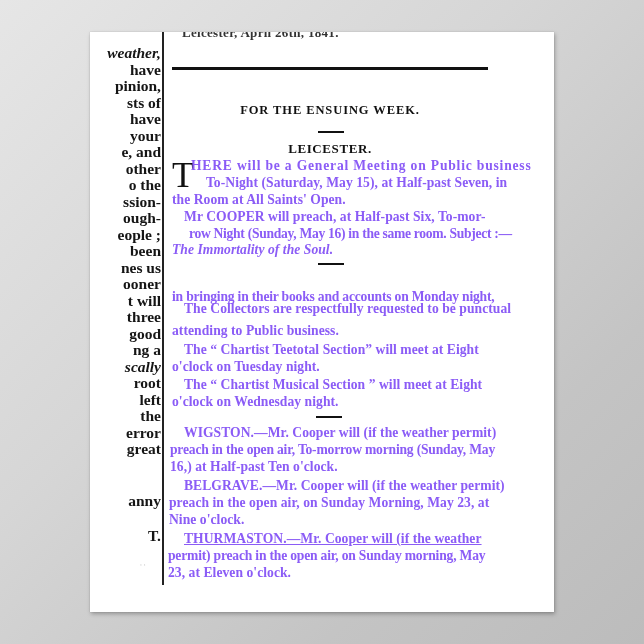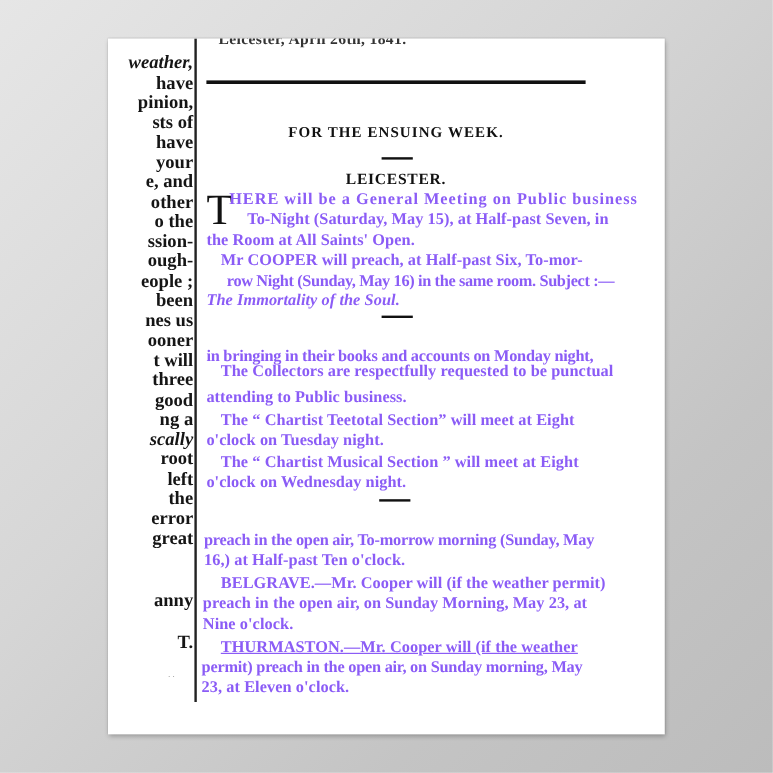--- a/index.html
+++ b/index.html
@@ -117,20 +117,21 @@
   <div class="line" style="left:82px; top:291px;">attending to Public business.</div>
 
   <div class="line" style="left:94px; top:310px;">The “ Chartist  Teetotal  Section”  will  meet  at  Eight</div>
   <div class="line" style="left:82px; top:327px;">o'clock on Tuesday night.</div>
 
   <div class="line" style="left:94px; top:345px;">The “ Chartist  Musical  Section ”  will  meet  at   Eight</div>
   <div class="line" style="left:82px; top:362px;">o'clock on Wednesday night.</div>
 
   <div class="short-rule" style="left:226px; top:384px; width:26px;"></div>
 
+  <div class="line" style="left:94px; top:393px;">WIGSTON.—Mr. Cooper  will  (if  the  weather  permit)</div>
   <div class="line" style="left:80px; top:410px; letter-spacing:-0.2px;">preach in the open air, To-morrow morning (Sunday, May</div>
   <div class="line" style="left:80px; top:427px;">16,) at Half-past Ten o'clock.</div>
 
   <div class="line" style="left:94px; top:446px;">BELGRAVE.—Mr. Cooper will (if the weather permit)</div>
   <div class="line" style="left:79px; top:463px;">preach in the open air, on Sunday  Morning, May 23, at</div>
   <div class="line" style="left:79px; top:480px;">Nine o'clock.</div>
 
   <div class="line" style="left:94px; top:499px;text-decoration:underline;">THURMASTON.—Mr.  Cooper  will  (if  the  weather</div>
   <div class="line" style="left:78px; top:516px; letter-spacing:-0.2px;">permit) preach in the open  air, on Sunday morning, May</div>
   <div class="line" style="left:78px; top:533px;">23, at Eleven o'clock.</div>

